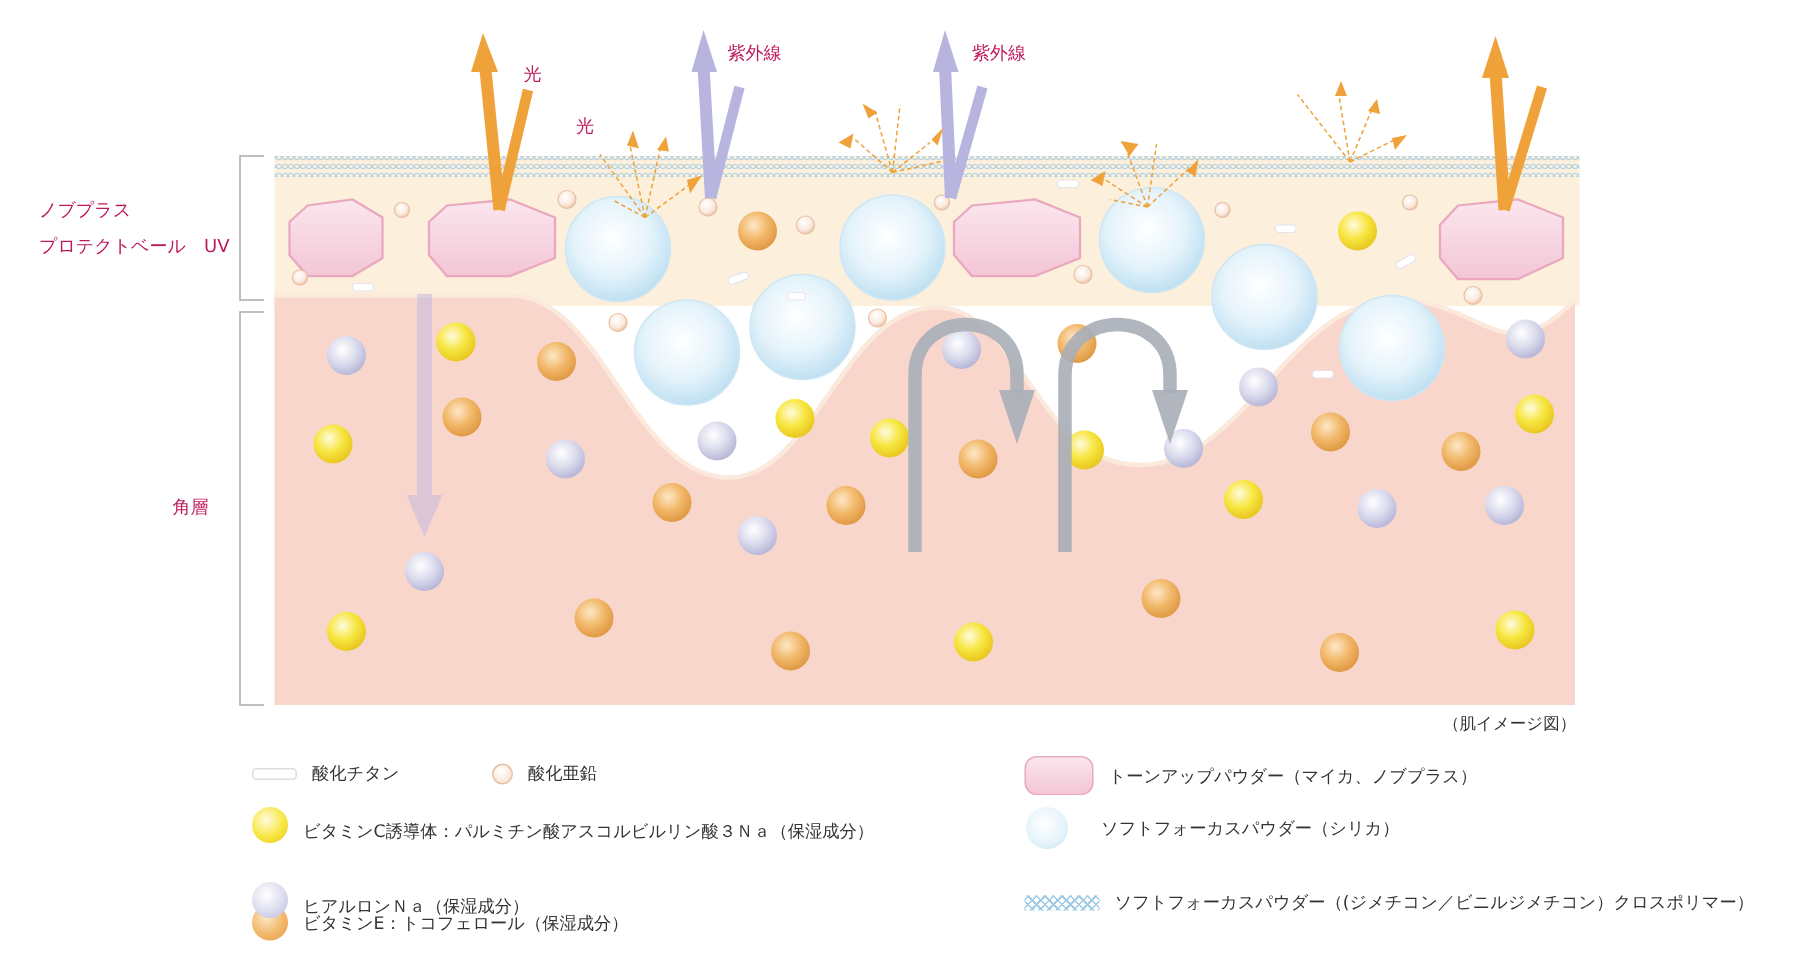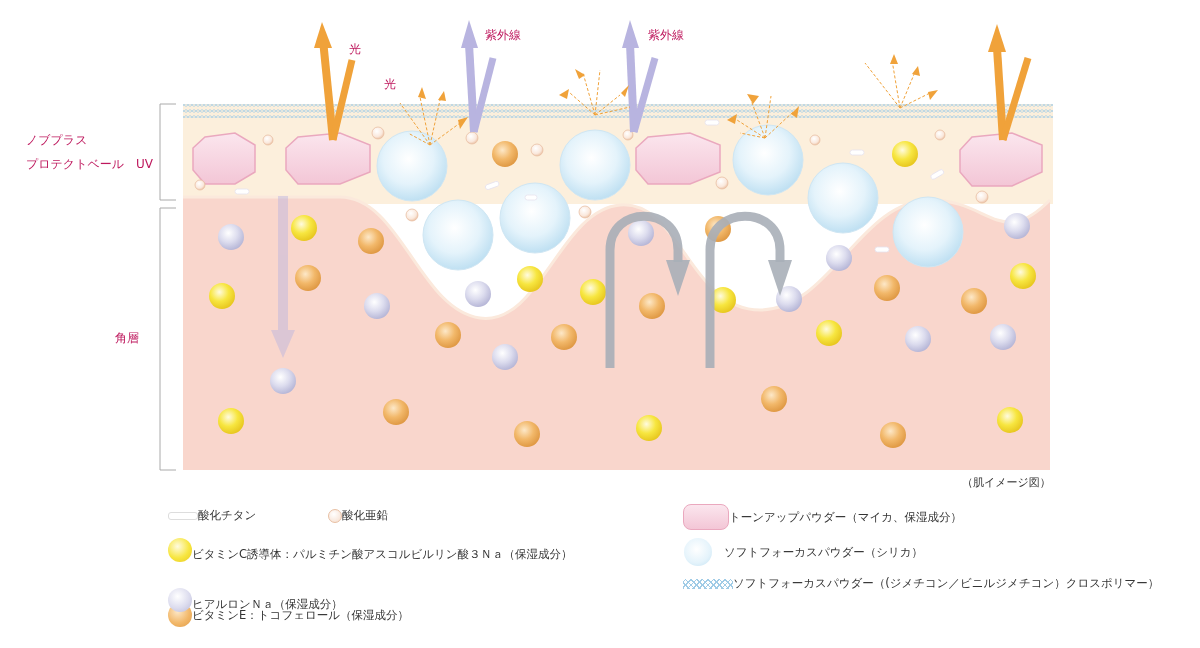--- a/index.html
+++ b/index.html
@@ -1,20 +1,20 @@
 <!DOCTYPE html>
 <html><head>
 <meta charset="utf-8">
 <style>
   html, body { margin: 0; padding: 0; background: #ffffff; }
   body { width: 1200px; height: 648px; position: relative; overflow: hidden;
          font-family: "DejaVu Sans", sans-serif; color: #333; }
   .label { position: absolute; font-size: 12px; color: #be185d; white-space: nowrap; }
   #diagram { position: absolute; left: 0; top: 0; }
-  .legend-item { position: absolute; display: flex; align-items: center; font-size: 11.5px; color: #333; white-space: nowrap; }
+  .legend-item { position: absolute; display: flex; align-items: center; gap: 10px; font-size: 11.5px; color: #333; white-space: nowrap; }
   .legend-swatch { display: inline-block; }
   .caption { position: absolute; font-size: 11px; color: #333; }
 </style>
 </head>
 <body>
 
 <svg id="diagram" width="1200" height="500" viewBox="0 0 1200 500">
   <defs>
     <radialGradient id="gYellow" cx="40%" cy="35%" r="65%">
       <stop offset="0%" stop-color="#fffbe0"></stop>
@@ -248,22 +248,22 @@
   <span class="legend-swatch" style="width:24px;height:24px;border-radius:50%;background:radial-gradient(circle at 40% 35%, #fde8c8, #f2b86a 55%, #e09a45);"></span>
   <span>ビタミンE：トコフェロール（保湿成分）</span>
 </div>
 <div class="legend-item" style="left:168px; top:588px;align-items:flex-end;">
   <span class="legend-swatch" style="width:24px;height:24px;border-radius:50%;background:radial-gradient(circle at 40% 35%, #fff, #dcdcee 55%, #b8b8d8);"></span>
   <span>ヒアルロンＮａ（保湿成分）</span>
 </div>
 
 <div class="legend-item" style="left:683px; top:504px;">
   <span class="legend-swatch" style="width:44px;height:24px;border-radius:8px;background:linear-gradient(#fbe6ee,#f3c6d6);border:1px solid #eaa8be;"></span>
-  <span>トーンアップパウダー（マイカ、保湿成分）</span>
+  <span>トーンアップパウダー（マイカ、ノブプラス）</span>
 </div>
 <div class="legend-item" style="left:684px; top:538px;">
   <span class="legend-swatch" style="width:28px;height:28px;border-radius:50%;background:radial-gradient(circle at 45% 40%, #fff, #e4f3fb 60%, #bfe0f2);margin-right:12px;"></span>
   <span>ソフトフォーカスパウダー（シリカ）</span>
 </div>
-<div class="legend-item" style="left:683px; top:576px;">
+<div class="legend-item" style="left:683px; top:594px;">
   <span class="legend-swatch" style="width:50px;height:10px;background:repeating-linear-gradient(45deg,#9fcbe6 0 1px,transparent 1px 4px),repeating-linear-gradient(-45deg,#9fcbe6 0 1px,transparent 1px 4px);"></span>
   <span>ソフトフォーカスパウダー（(ジメチコン／ビニルジメチコン）クロスポリマー）</span>
 </div>
 
 </body></html>

